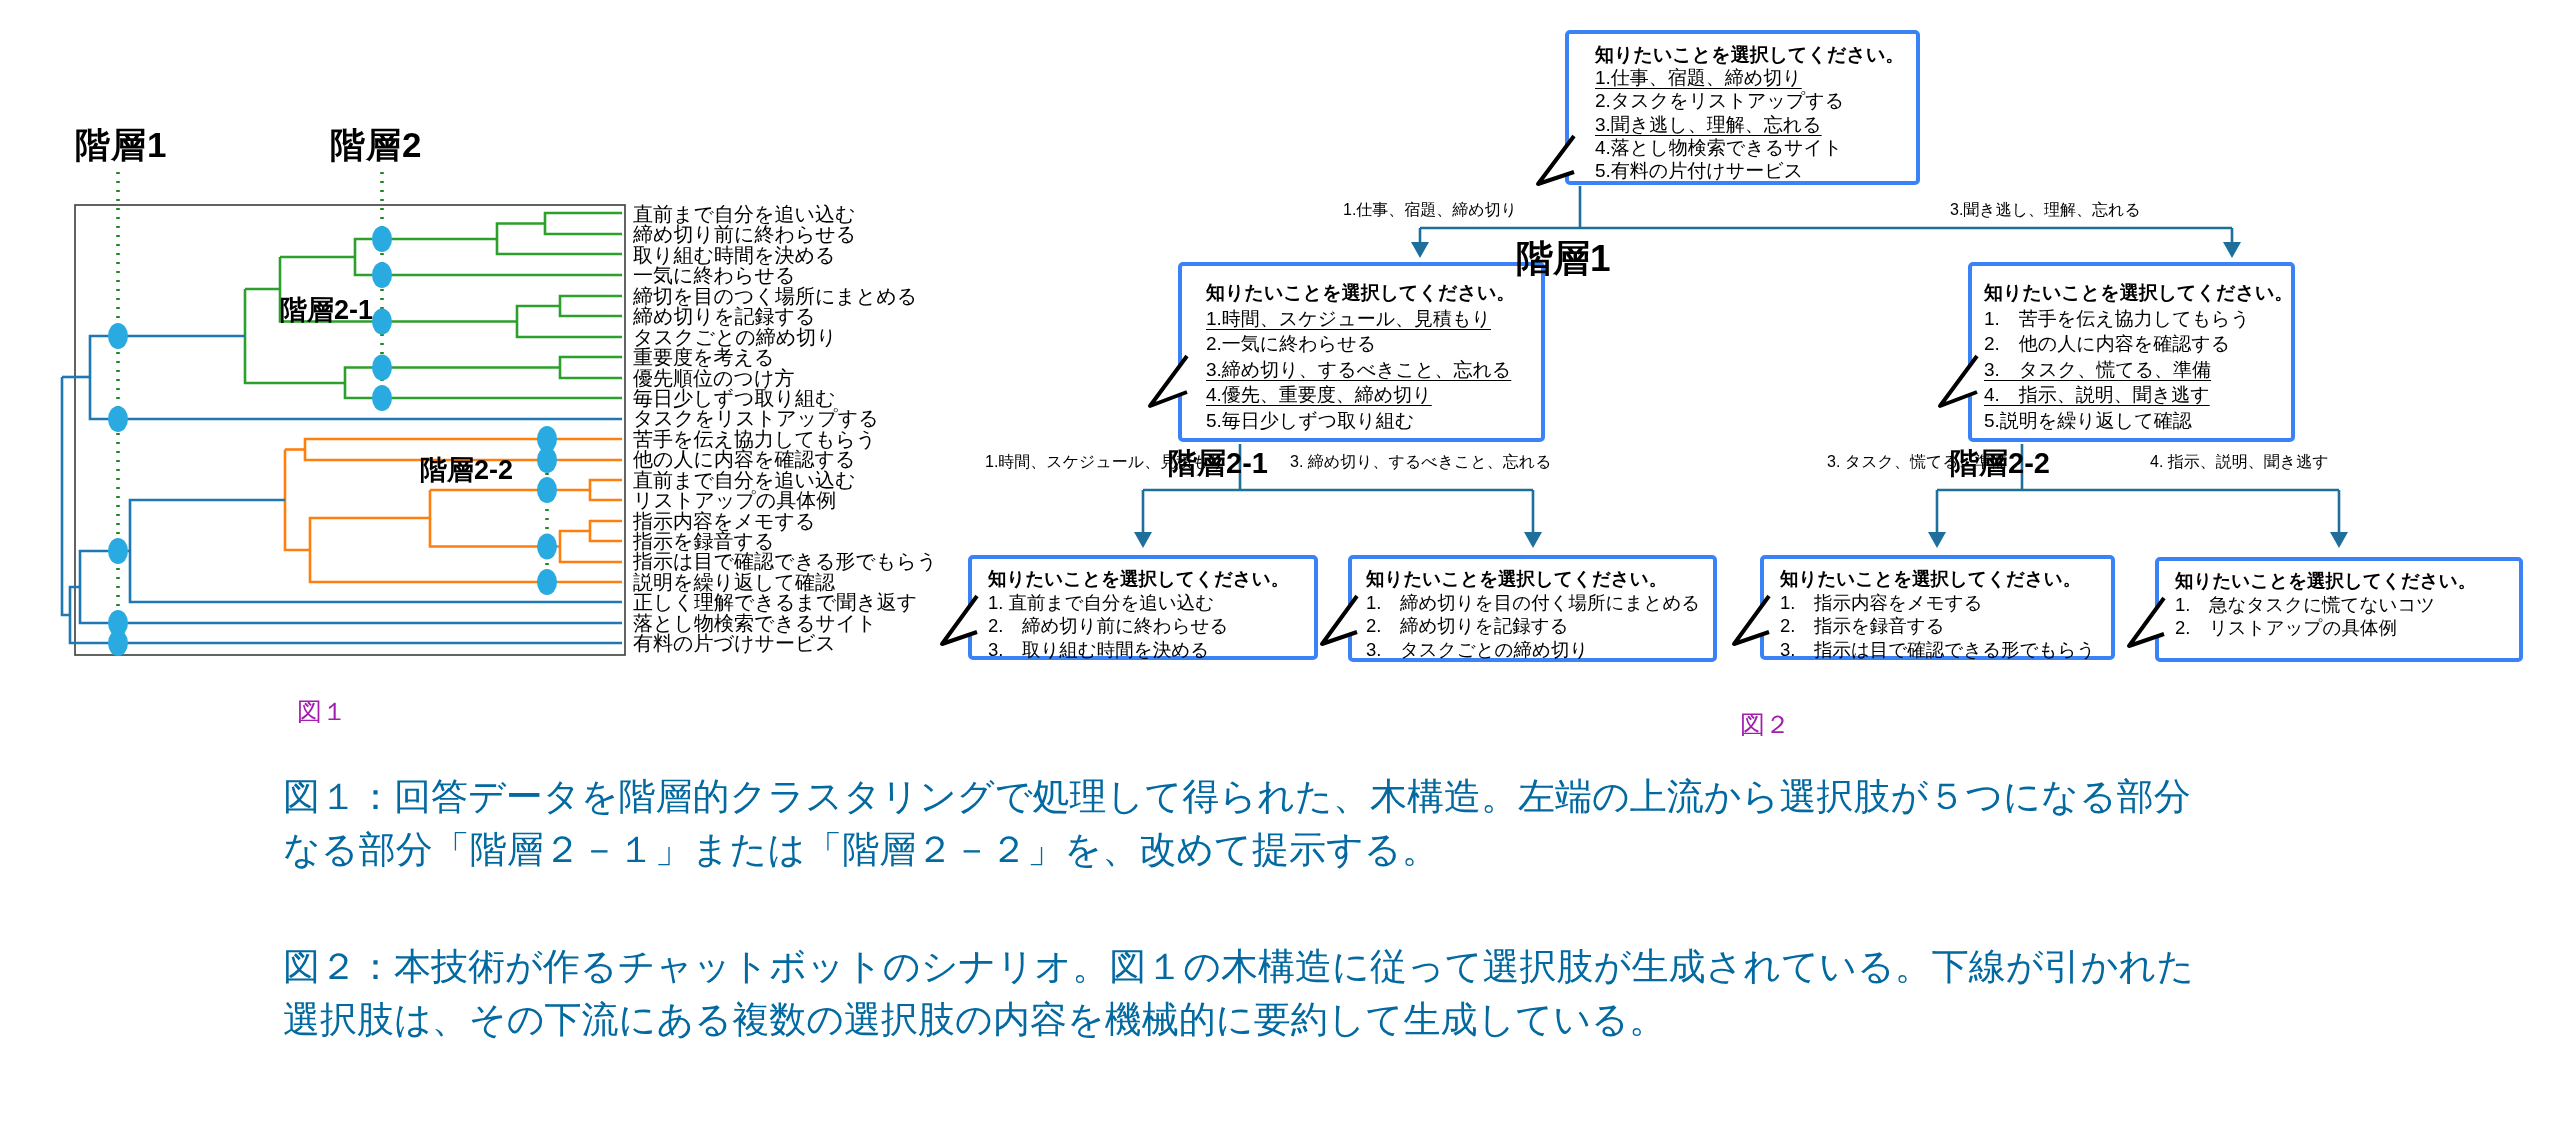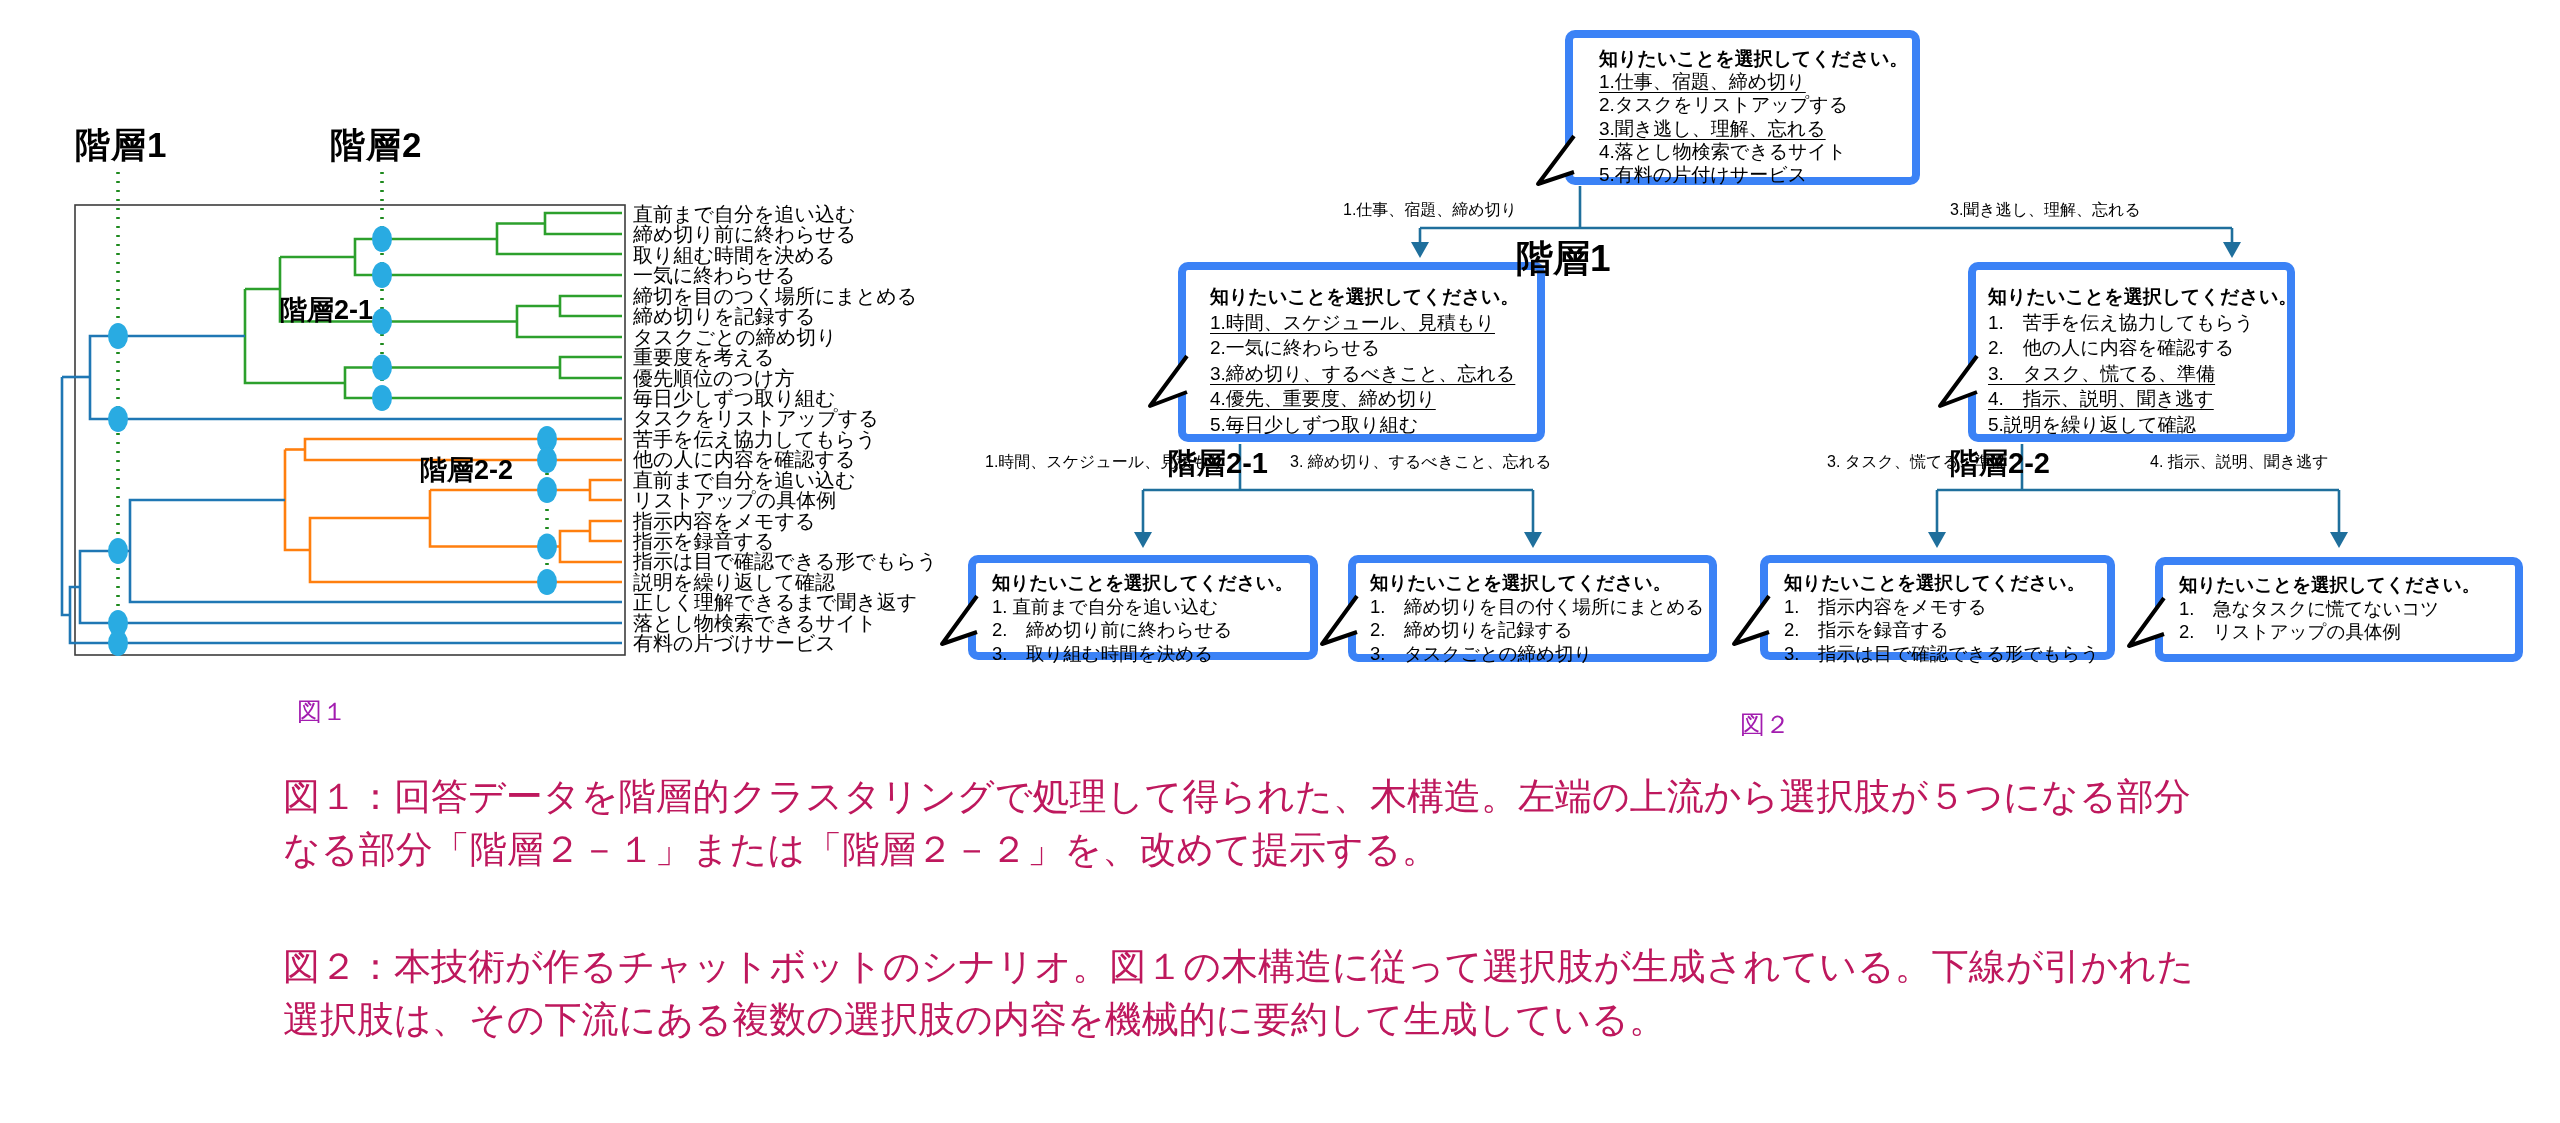--- a/index.html
+++ b/index.html
@@ -9,30 +9,30 @@
   #stage { position:relative; width:2560px; height:1123px; background:#fff; }
   svg.layer { position:absolute; left:0; top:0; pointer-events:none; }
 
   
   .hier-top { font-size:35px; font-weight:bold; letter-spacing:1px; }
   .hier-sub { font-weight:bold; }
   #leaf-list { left:633px; top:204px; }
   #leaf-list div { height:20.45px; line-height:20.45px; font-size:20px; white-space:nowrap; }
 
   
-  .bubble { position:absolute; background:#fff; border:8px solid #3b82f6; border-radius:10px; z-index:3; }
+  .bubble { position:absolute; background:#fff; border:4px solid #3b82f6; border-radius:5px; z-index:3; }
   .bubble .ttl { font-weight:bold; }
   .bubble div { white-space:nowrap; }
   .u { text-decoration:underline; text-underline-offset:4px; }
   .blabel { position:absolute; font-size:16px; white-space:nowrap; z-index:2; }
   .lvl { position:absolute; font-weight:bold; white-space:nowrap; z-index:4; }
   .figtag { position:absolute; font-size:25px; color:#a21caf; }
 
   
-  .cap { position:absolute; left:283px; width:2060px; font-size:37px; line-height:53px; color:#be185d; }
+  .cap { position:absolute; left:283px; width:2060px; font-size:37px; line-height:53px; color:#0369a1; }
   .cap div { white-space:nowrap; }
 </style>
 </head>
 <body>
 
 <div id="stage">
 
   <div class="abs hier-top" style="left:75px; top:122px;">階層1</div>
   <div class="abs hier-top" style="left:330px; top:122px;">階層2</div>
 

